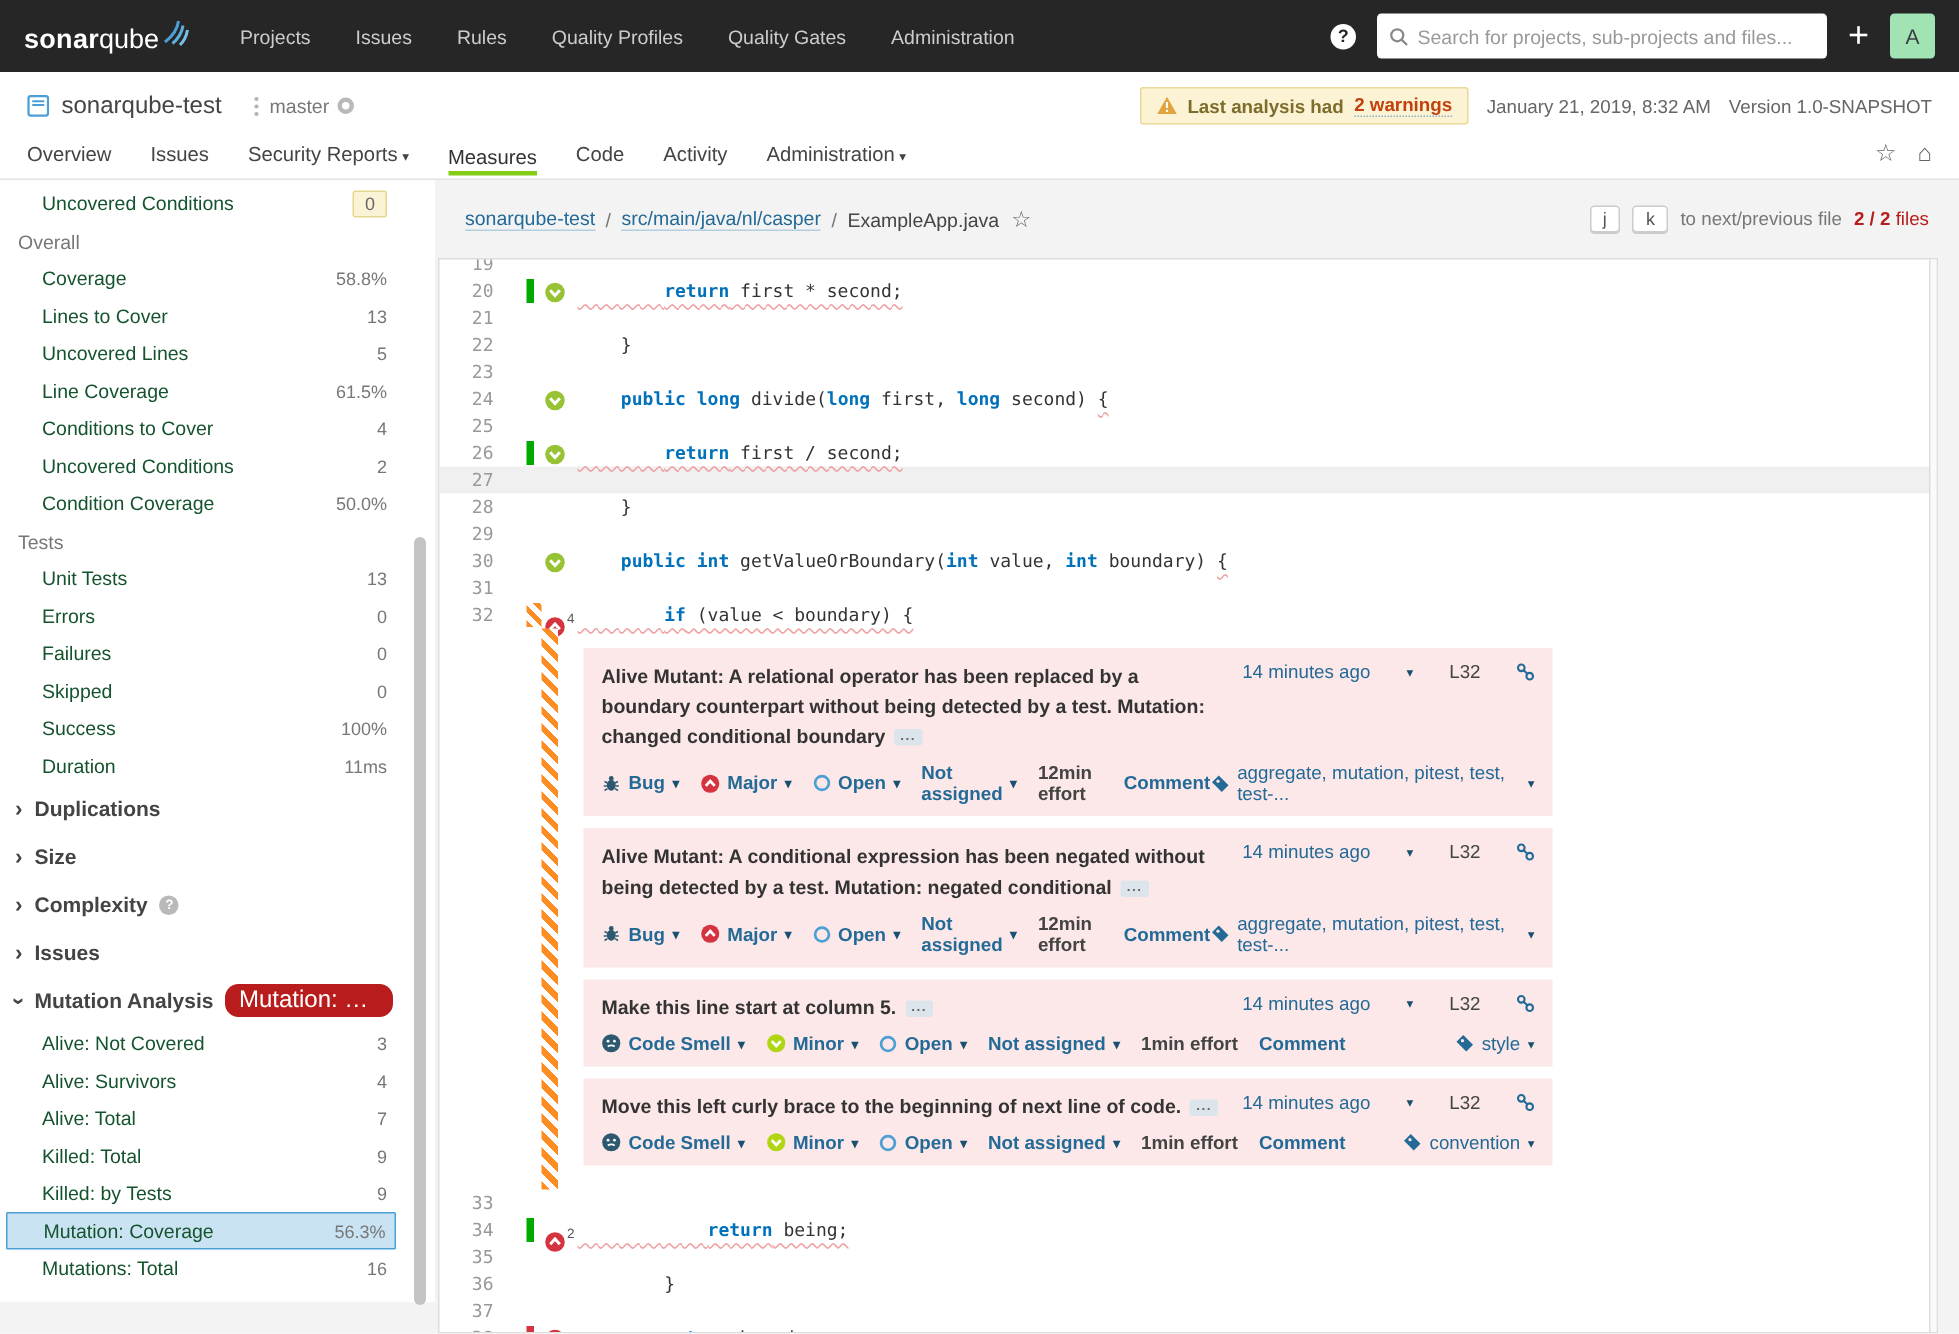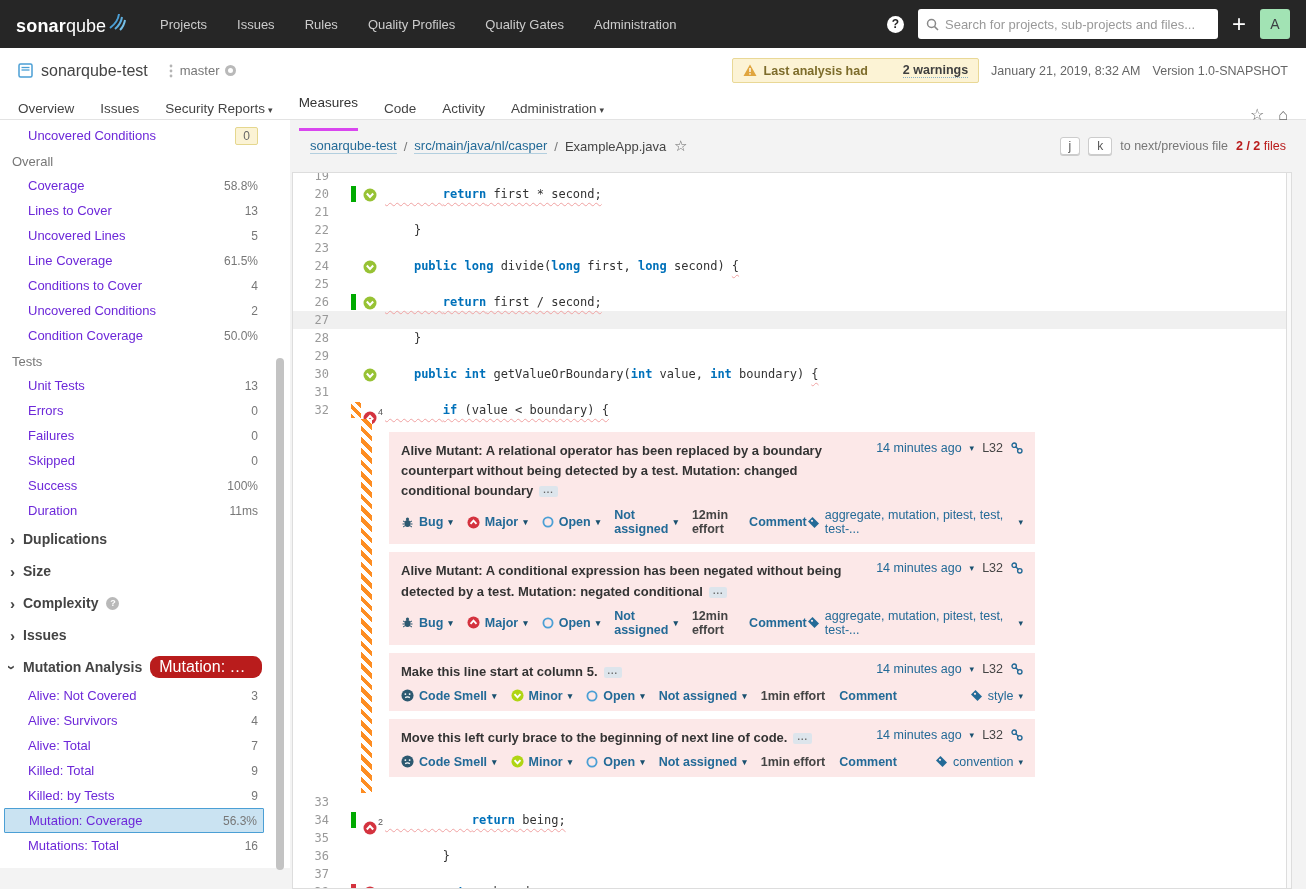--- a/index.html
+++ b/index.html
@@ -28,37 +28,37 @@
   .proj-header { background:#fff; border-bottom:1px solid #e3e3e3; padding:10px 18px 0 18px; height:72px; }
   .proj-row1 { display:flex; align-items:center; }
   .proj-title { display:flex; align-items:center; gap:8px; }
   .proj-name { font-size:16px; color:#444; font-weight:400; }
   .branch-wrap { display:flex; align-items:center; gap:6px; margin-left:20px; }
   .branch-name { color:#777; font-size:13px; }
   .donut { width:11px; height:11px; border:3px solid #b9b9b9; border-radius:50%; }
   .hdr-right { margin-left:auto; display:flex; align-items:center; gap:12px; }
   .warn-pill { display:flex; align-items:center; gap:7px; background:#fcf3d5; border:1px solid #e9d896;
                border-radius:2px; padding:4px 10px; font-size:12.5px; color:#7d6c2b;font-weight:bold; }
-  .warn-link { color:#404040; border-bottom:1px dotted #88afc7; cursor:pointer;margin-left:28px; }
+  .warn-link { color:#c2410c; border-bottom:1px dotted #88afc7; cursor:pointer; }
   .hdr-meta { color:#666; font-size:12.5px; }
   .tabs-row { display:flex; align-items:flex-end; gap:26px; margin-top:12px; }
   .tab { font-size:13.5px; color:#444; padding-bottom:9px; cursor:pointer; white-space:nowrap; }
-  .tab.active { border-bottom:3px solid #d946ef; padding-bottom:18px; color:#333; }
+  .tab.active { border-bottom:3px solid #84cc16; padding-bottom:2px; color:#333; }
   .tab .caret { margin-left:3px; }
   .caret { font-size:9px; color:#444; }
   .tabs-icons { margin-left:auto; display:flex; gap:14px; padding-bottom:8px; }
   .glyph-icon { font-size:16px; color:#666; line-height:1; cursor:pointer; }
 
   
   .page-body { display:flex; height:769px; }
   .sidebar { width:290px; position:relative; }
   .sidebar-panel { background:#fff; height:748px; overflow:hidden; padding-top:3px; }
   .side-row { display:flex; justify-content:space-between; align-items:center; height:25px;
               padding:0 32px 0 28px; cursor:pointer; }
-  .side-row .lbl { font-size:13px; color:#6d28d9; }
+  .side-row .lbl { font-size:13px; color:#14532d; }
   .side-row .val { font-size:12px; color:#777; }
   .side-row.selected { background:#cae3f2; border:1px solid #4b9fd5; margin:0 26px 0 4px;
                        padding:0 6px 0 24px; border-radius:1px; }
   .leak-val { background:#fbf3d5; border:1px solid #e5d78e; padding:1px 7px; border-radius:2px; color:#666 !important; }
   .sect-title { font-size:13px; color:#777; padding:6px 12px; height:25px; }
   .cat-row { display:flex; align-items:center; gap:8px; padding:8px 10px; height:32px; cursor:pointer; }
   .cat-row .cat-lbl { font-size:14px; font-weight:bold; color:#444; }
   .chev { font-size:15px; font-weight:bold; color:#444; line-height:1; display:inline-block; }
   .chev.down { transform:rotate(90deg); }
   .q-help { width:13px; height:13px; border-radius:50%; background:#b9b9b9; color:#fff; font-size:9px;
@@ -103,21 +103,21 @@
 
   .issue-zone { position:relative; padding:13px 0 8px 0; }
   .zone-stripe { position:absolute; left:68px; top:0; bottom:0; width:11px;
                  background:repeating-linear-gradient(45deg,#fd8d22 0 4px,#fff 4px 8px); }
   .issue-card { width:646px; margin:0 0 8px 96px; background:#fce8e8; padding:9px 12px 8px 12px; }
   .card-top { display:flex; align-items:flex-start; }
   .card-title { font-size:13px; font-weight:bold; color:#333; line-height:1.55; max-width:610px; }
   .ellipsis-btn { display:inline-block; background:#dde5ec; color:#666; border-radius:2px; font-size:9px;
                   font-weight:bold; letter-spacing:1px; padding:0px 4px 3px 4px; margin-left:6px;
                   vertical-align:2px; cursor:pointer; line-height:8px; }
-  .card-meta-right { margin-left:auto; display:flex; align-items:center; gap:8px; white-space:nowrap; padding-left:10px;}
+  .card-meta-right { margin-left:auto; display:flex; align-items:center; gap:24px; white-space:nowrap; padding-left:10px;}
   .age-link { color:#236a97; font-size:12.5px; cursor:pointer; }
   .line-ref { color:#444; font-size:12.5px; }
   .card-bottom { display:flex; align-items:center; margin-top:7px; font-size:12.5px; }
   .meta-left { display:flex; align-items:center; gap:14px;font-weight:bold; }
   .meta-item { display:flex; align-items:center; gap:5px; cursor:pointer; color:#236a97; }
   .meta-plain { color:#444; cursor:default; }
   .meta-right { margin-left:auto; display:flex; align-items:center; gap:5px; color:#236a97; cursor:pointer; }
   .mcaret { font-size:9px; color:#19506f; }
 
   .viewer-scrollbar { position:absolute; right:0; top:0; bottom:0; width:5px; background:#fafafa;

